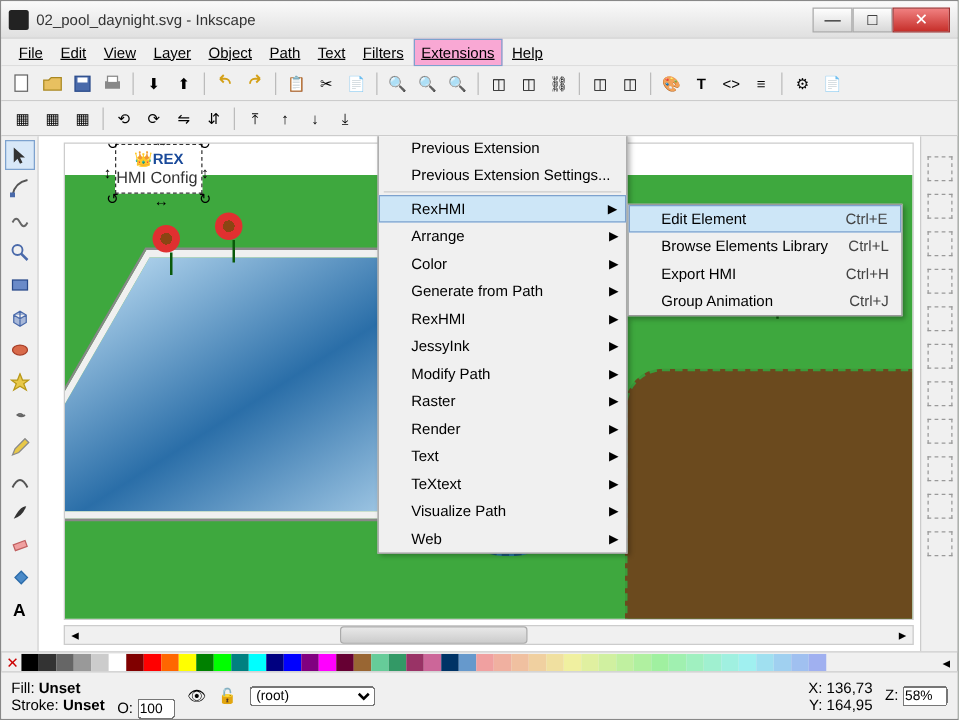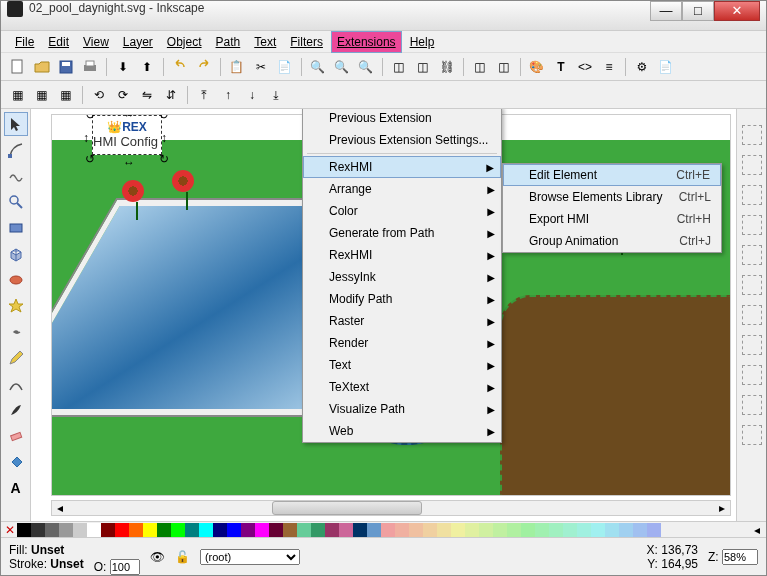--- a/index.html
+++ b/index.html
@@ -1,26 +1,26 @@
 <!DOCTYPE html>
 <html><head>
 <meta charset="utf-8">
 <style>
 * { margin: 0; padding: 0; box-sizing: border-box; font-family: "Segoe UI", Tahoma, sans-serif; font-size: 12px; }
 body { background: #f0f0f0; width: 767px; height: 576px; overflow: hidden; }
 .window { width: 100%; height: 100%; border: 1px solid #888; background: #f0f0f0; display: flex; flex-direction: column; }
-.titlebar { height: 30px; background: linear-gradient(to bottom, #fafafa, #e0e0e0); display: flex; padding: 0 6px; border-bottom: 1px solid #ccc; }
+.titlebar { height: 30px; background: linear-gradient(to bottom, #fafafa, #e0e0e0); display: flex; align-items: center; padding: 0 6px; border-bottom: 1px solid #ccc; }
 .titlebar-icon { width: 16px; height: 16px; background: #222; border-radius: 2px; margin-right: 6px; }
 .titlebar-text { flex: 1; color: #333; }
 .winbtns { display: flex; gap: 0; }
 .winbtn { width: 32px; height: 20px; border: 1px solid #aaa; background: linear-gradient(to bottom, #fefefe, #d8d8d8); text-align: center; line-height: 18px; font-size: 13px; }
 .winbtn.close { background: linear-gradient(to bottom, #f08080, #c62f2a); color: #fff; border-color: #a03030; width: 46px; }
 .menubar { height: 22px; background: #f0f0f0; display: flex; align-items: center; padding: 0 8px; gap: 2px; border-bottom: 1px solid #ddd; }
 .menuitem { padding: 2px 6px; text-decoration: underline; color: #000; cursor: default; }
-.menuitem.active { background: #ec4899; border: 1px solid #7da2ce; padding: 3px 5px; }
+.menuitem.active { background: #f9a8d4; border: 1px solid #7da2ce; padding: 3px 5px; }
 .toolbar { height: 28px; background: #f0f0f0; display: flex; align-items: center; padding: 0 6px; gap: 2px; border-bottom: 1px solid #ccc; }
 .tbtn { width: 22px; height: 22px; border: 1px solid transparent; display: flex; align-items: center; justify-content: center; }
 .tsep { width: 1px; height: 18px; background: #bbb; margin: 0 3px; }
 .workspace { flex: 1; display: flex; position: relative; overflow: hidden; }
 .left-toolbox { width: 30px; background: #f0f0f0; border-right: 1px solid #ccc; display: flex; flex-direction: column; align-items: center; padding: 2px 0; gap: 0; }
 .toolbtn { width: 24px; height: 24px; border: 1px solid transparent; display: flex; align-items: center; justify-content: center; margin: 1px 0;}
 .toolbtn.active { background: #d8e8f8; border-color: #7da2ce; }
 .canvas-area { flex: 1; position: relative; background: #fff; overflow: hidden; }
 .canvas-content { position: absolute; left: 20px; top: 5px; right: 5px; bottom: 25px; border: 1px solid #ccc; background: #fff; overflow: hidden; }
 .grass { position: absolute; left: 0; top: 25px; width: 100%; height: 400px; background: #3ea83e; }

